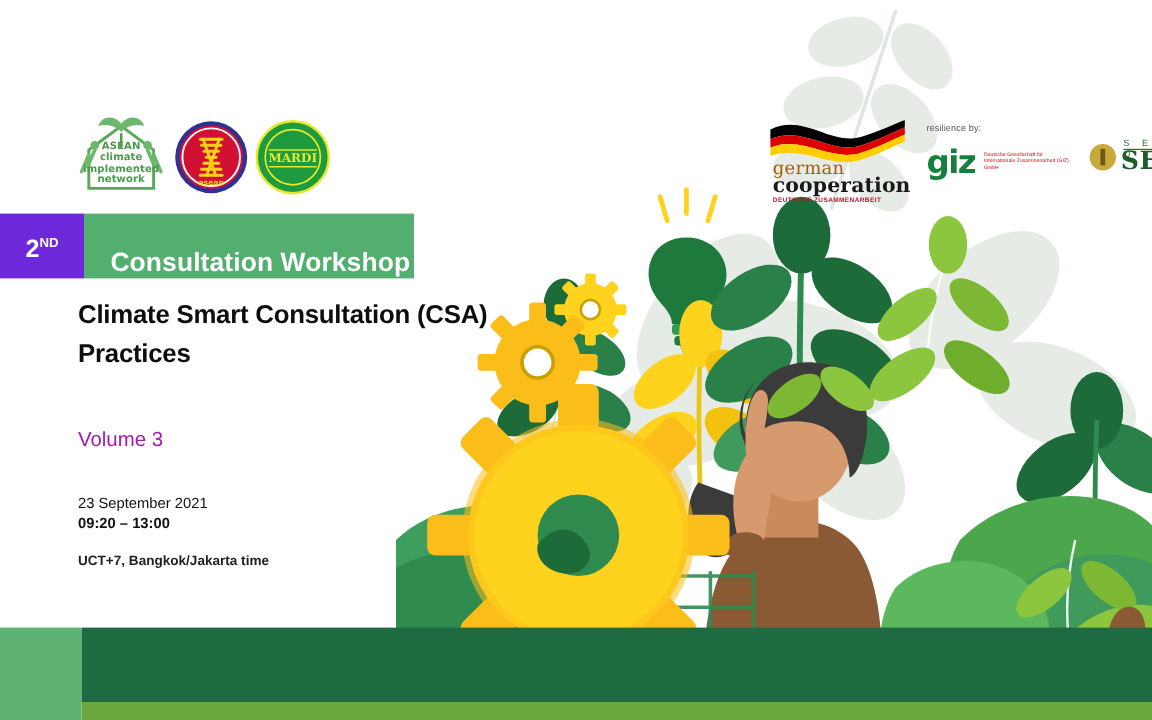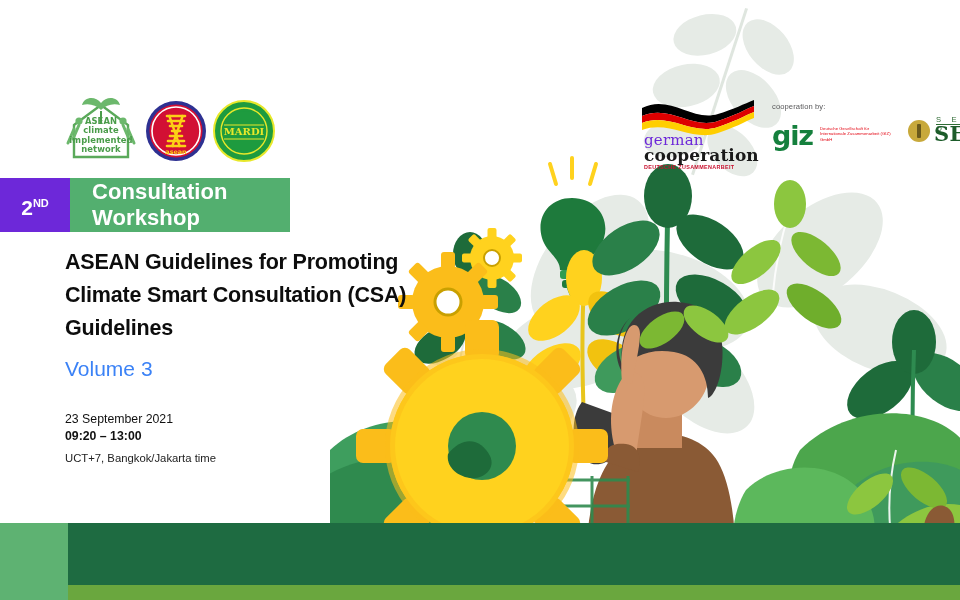--- a/index.html
+++ b/index.html
@@ -19,21 +19,21 @@
 
   .acrn{width:78px;height:72px;position:relative;}
   .acrn .txt{position:absolute;left:0;top:22px;width:78px;text-align:center;
              font-family:"DejaVu Sans",sans-serif;font-size:8.4px;line-height:9.4px;
              font-weight:700;color:#4a9c4a;letter-spacing:.1px;}
   .asean{width:64px;height:64px;position:relative;}
   .mardi{width:64px;height:64px;position:relative;}
 
   .gc{width:118px;height:70px;position:relative;}
   .gc .gctext{position:absolute;left:4px;top:36px;}
-  .gc .t1{font-family:"DejaVu Serif",serif;font-size:15px;color:#6d28d9;line-height:16px;letter-spacing:.2px;}
+  .gc .t1{font-family:"DejaVu Serif",serif;font-size:15px;color:#a16207;line-height:16px;letter-spacing:.2px;}
   .gc .t2{font-family:"DejaVu Serif",serif;font-size:17px;color:#1a1a1a;font-weight:700;line-height:14px;letter-spacing:.1px;}
   .gc .t3{font-size:5.4px;color:#c8102e;font-weight:700;letter-spacing:.35px;margin-top:2px;}
 
   .impl{position:relative;width:122px;height:62px;}
   .impl .ib{position:absolute;left:0;top:2px;font-size:7.6px;color:#58585a;letter-spacing:.1px;}
   .impl .giz{position:absolute;left:0;top:22px;font-family:"DejaVu Sans",sans-serif;
              font-size:27px;font-weight:700;color:#15803d;letter-spacing:-1.2px;line-height:27px;}
   .impl .gizsub{position:absolute;left:48px;top:26px;width:72px;
                 font-size:4.2px;line-height:5.4px;color:#e3000f;letter-spacing:.05px;}
 
@@ -46,34 +46,34 @@
                   color:#2e6b33;font-weight:400;}
   .searca .main{position:absolute;left:26px;top:15px;font-family:"DejaVu Serif",serif;
                 font-size:21px;font-weight:700;color:#1d5c2a;letter-spacing:.4px;line-height:22px;}
   .searca .rule{position:absolute;left:28px;top:16px;width:74px;height:1px;background:#2e6b33;}
 
   
   .banner{position:absolute;left:0;top:178px;height:54px;display:flex;align-items:stretch;}
   .banner .num{width:70px;background:#6d28d9;display:flex;align-items:center;justify-content:center;}
   .banner .num span{color:#fff;font-size:21px;font-weight:700;line-height:21px;}
   .banner .num sup{font-size:11px;font-weight:700;vertical-align:super;}
-  .banner .lbl{width:220px;background:#53af6f;display:flex;align-items:center;padding-left:22px;
+  .banner .lbl{width:275px;background:#53af6f;display:flex;align-items:flex-end;padding-left:22px;
                box-sizing:border-box;}
   .banner .lbl span{color:#fff;font-size:22px;font-weight:700;letter-spacing:.1px;}
 
   
   .title{position:absolute;left:65px;top:246px;width:400px;}
   .title .ln{font-size:21.5px;font-weight:700;color:#0d0d0d;line-height:33px;letter-spacing:-.2px;}
-  .volume{position:absolute;left:65px;top:357px;font-size:21px;color:#3b82f6;font-weight:400;}
+  .volume{position:absolute;left:65px;top:357px;font-size:17px;color:#a21caf;font-weight:400;}
 
   
   .dates{position:absolute;left:65px;top:411px;}
   .dates .d1{font-size:12.3px;font-weight:400;color:#111;line-height:16.5px;}
   .dates .d2{font-size:12.3px;font-weight:700;color:#111;line-height:16.5px;}
-  .dates .d3{font-size:11.3px;font-weight:400;color:#222;line-height:16.5px;margin-top:6px;}
+  .dates .d3{font-size:11.3px;font-weight:700;color:#222;line-height:16.5px;margin-top:16px;}
 
   
   .bar-left{position:absolute;left:0;top:523px;width:68px;height:77px;background:#5eb272;}
   .bar-dark{position:absolute;left:68px;top:523px;width:892px;height:62px;background:#1e6b41;}
   .bar-bot{position:absolute;left:68px;top:585px;width:892px;height:15px;background:#6aa73e;}
 </style>
 </head>
 <body>
 
 <div id="poster">
@@ -366,21 +366,21 @@
         <path d="M2 27 C30 16 52 40 78 31 C94 26 104 20 114 16 L114 22 C104 26 94 32 78 37 C52 46 30 24 2 34 Z" fill="#ffce00"></path>
       </svg>
       <div class="gctext">
         <div class="t1">german</div>
         <div class="t2">cooperation</div>
         <div class="t3">DEUTSCHE ZUSAMMENARBEIT</div>
       </div>
     </div>
 
     <div class="impl">
-      <div class="ib">cooperation by:</div>
+      <div class="ib">resilience by:</div>
       <div class="giz">giz</div>
       <div class="gizsub">Deutsche Gesellschaft für Internationale Zusammenarbeit (GIZ) GmbH</div>
     </div>
 
     <div class="searca">
       <div class="seal"></div>
       <div class="seameo">S E A M E O</div>
       <div class="rule"></div>
       <div class="main">SEARCA</div>
     </div>
@@ -390,23 +390,22 @@
   <div class="banner">
     <div class="num">
       <span><b>2</b><sup>ND</sup></span>
     </div>
     <div class="lbl">
       <span>Consultation Workshop</span>
     </div>
   </div>
 
   <div class="title">
-    <div class="ln">ASEAN Guidelines for Promoting</div>
     <div class="ln">Climate Smart Consultation (CSA)</div>
-    <div class="ln">Guidelines</div>
+    <div class="ln">Practices</div>
   </div>
   <div class="volume">Volume 3</div>
 
   <div class="dates">
     <div class="d1">23 September 2021</div>
     <div class="d2">09:20 – 13:00</div>
     <div class="d3">UCT+7, Bangkok/Jakarta time</div>
   </div>
 
   <div class="bar-left"></div>

